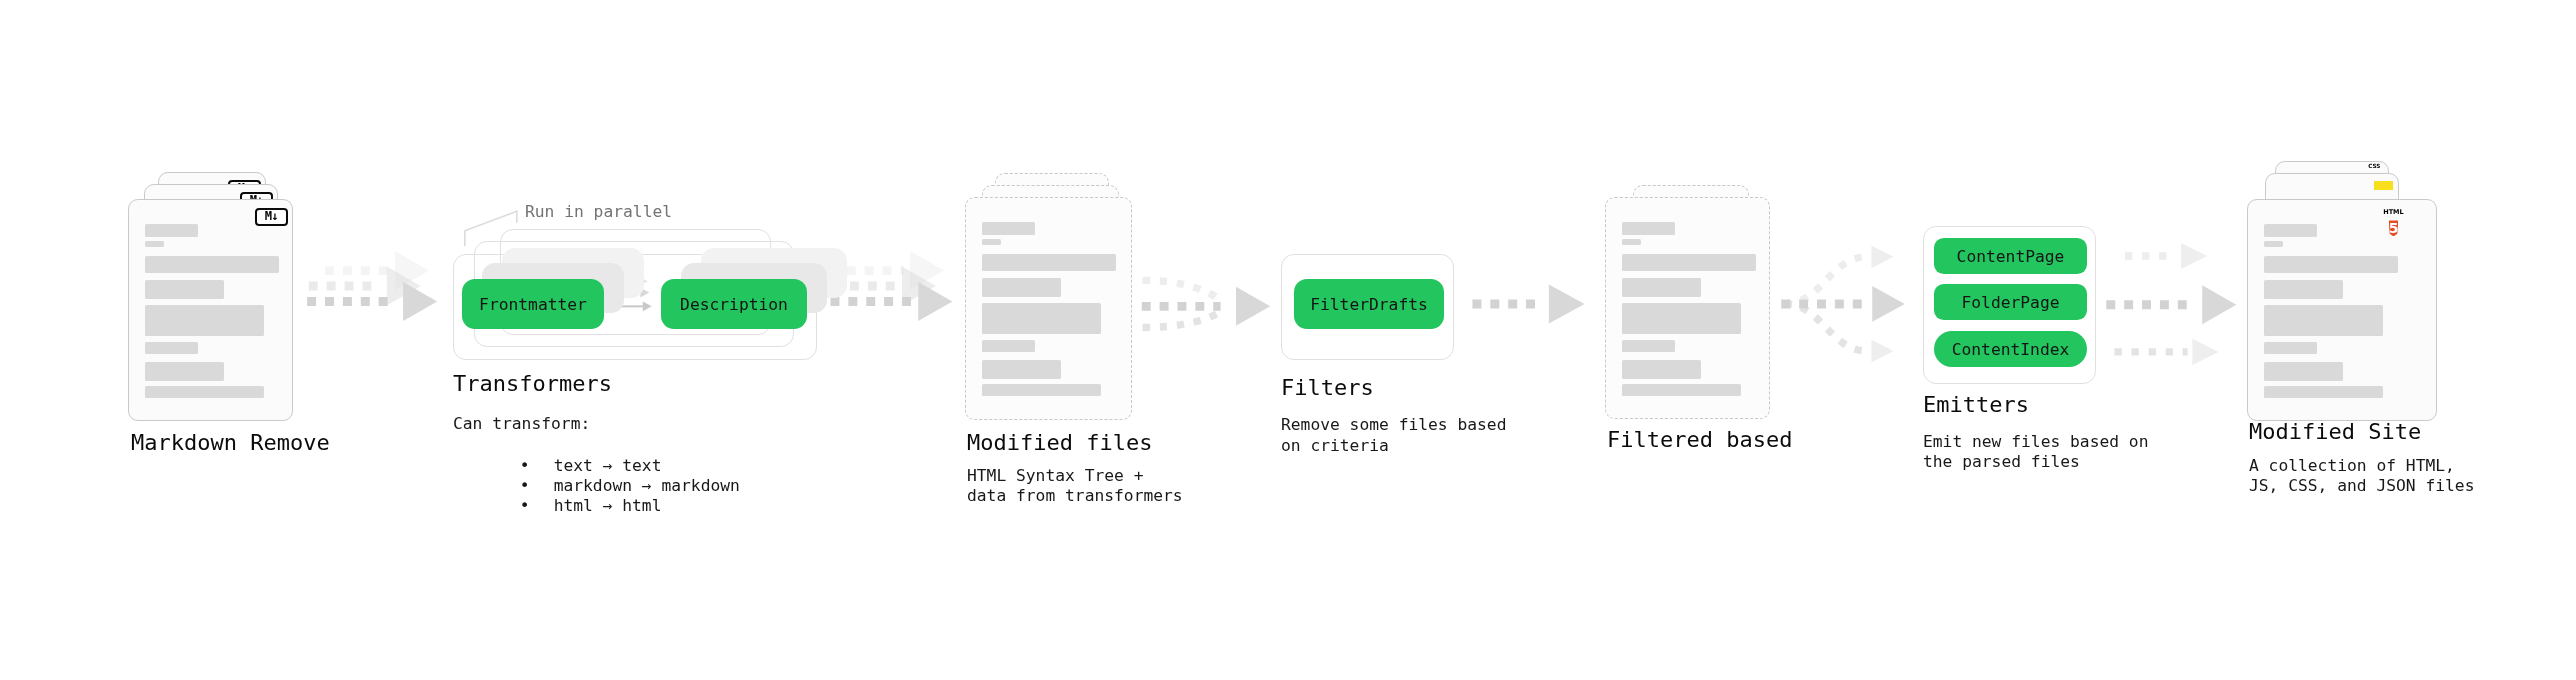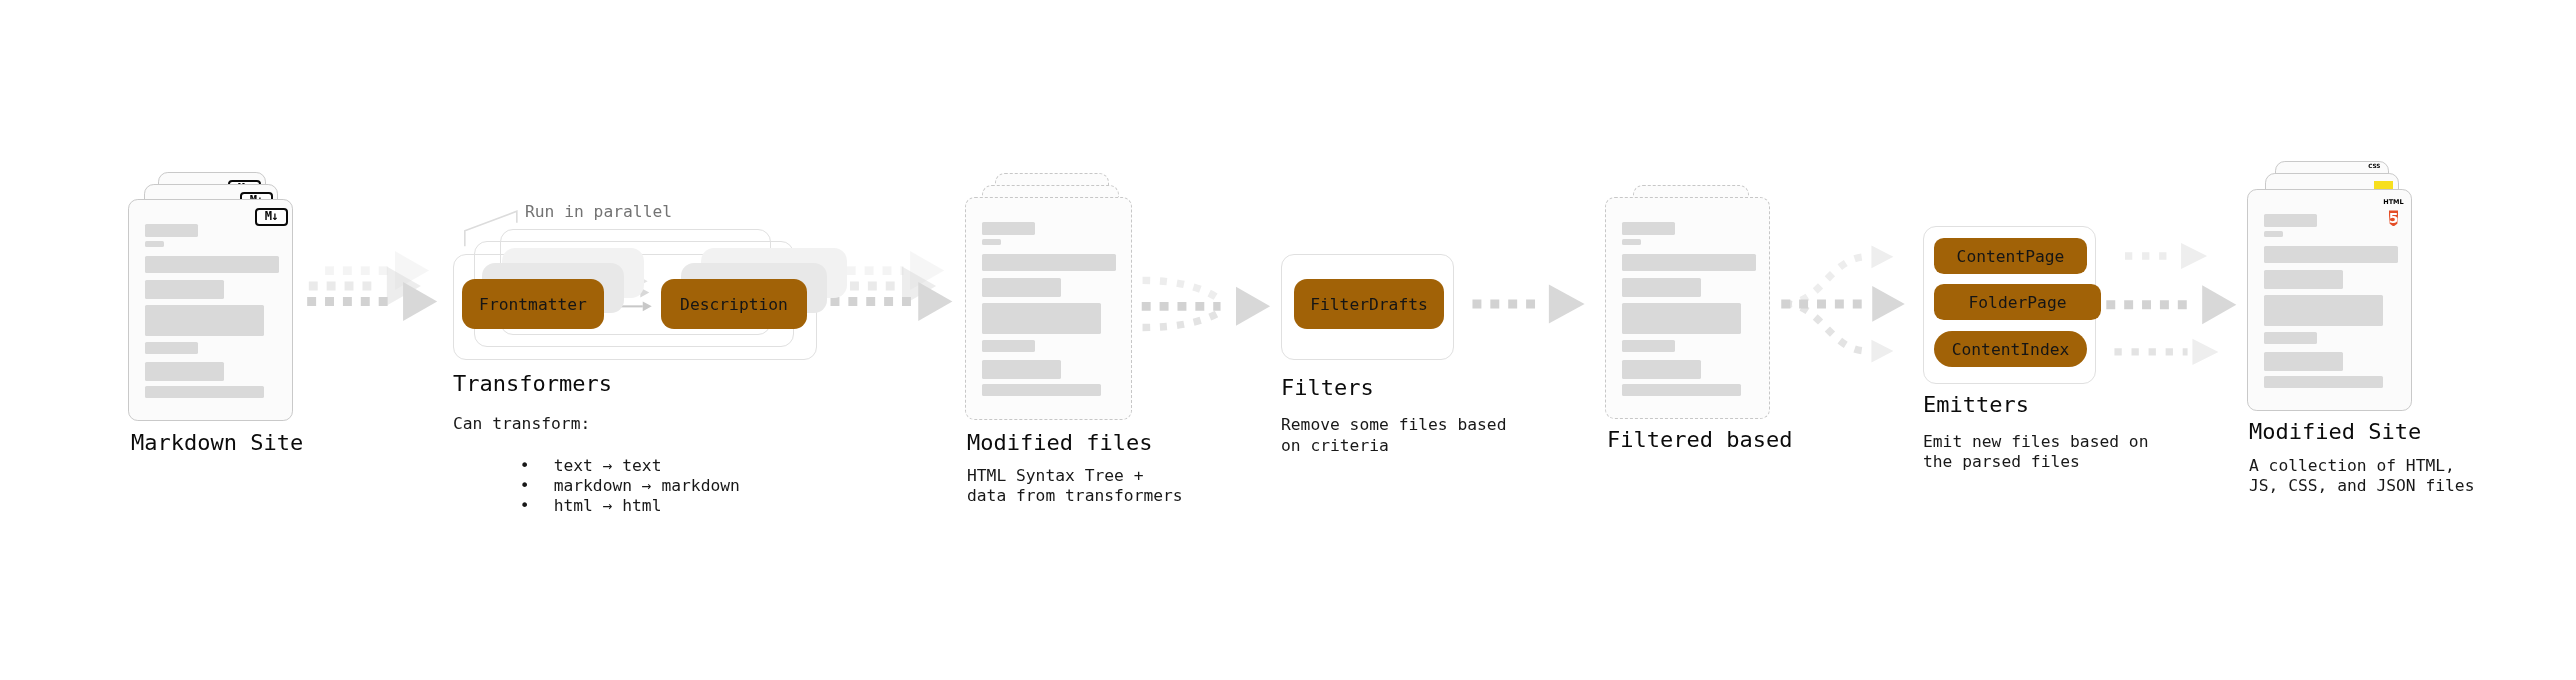--- a/index.html
+++ b/index.html
@@ -35,21 +35,21 @@
     position: absolute; width: 32.5px; height: 18px;
     background: #fff; border: 2.4px solid #0a0a0a; border-radius: 4.1px;
     color: #0a0a0a; font-weight: bold; font-size: 12.2px; line-height: 13px;
     text-align: center; letter-spacing: -0.8px;
   }
 
   
   .boxc { position: absolute; border: 1.6px solid #e0e0e0; border-radius: 13px; background: transparent; }
 
   .pill {
-    position: absolute; background: #a16207; border-radius: 13px;
+    position: absolute; background: #22c55e; border-radius: 13px;
     display: flex; align-items: center; justify-content: center;
     font-size: 16.3px; color: #151515; white-space: pre;
   }
   .pill.ghost1 { background: #e8e8e8; }
   .pill.ghost2 { background: #f2f2f2; }
 
   .label { position: absolute; font-size: 22px; line-height: 1.15; color: #0b0b0b; white-space: pre; }
   .cap   { position: absolute; font-size: 16.3px; line-height: 1.2; color: #181818; white-space: pre; }
   .note  { position: absolute; font-size: 16.3px; line-height: 1.2; color: #737373; white-space: pre; }
   .bullet-line .bt { margin-left: 24px; }
@@ -171,21 +171,21 @@
           <i class="bar b1"></i>
           <i class="bar b2"></i>
           <i class="bar b3"></i>
           <i class="bar b4"></i>
           <i class="bar b5"></i>
           <i class="bar b6"></i>
           <i class="bar b7"></i>
           <i class="bar b8"></i>
         </div>
     </div>
-    <div class="label" style="left:131px;top:430px">Markdown Site</div>
+    <div class="label" style="left:131px;top:430px">Markdown Remove</div>
   </div>
 
   <div>
     <div class="boxc" style="left:500px;top:229px;width:271px;height:106px"></div>
     <div class="boxc" style="left:474px;top:241px;width:320px;height:106px"></div>
     <div class="boxc" style="left:453px;top:254px;width:364px;height:106px"></div>
 
     <div class="pill ghost2" style="left:502px;top:248px;width:142px;height:50px"></div>
     <div class="pill ghost1" style="left:482px;top:263px;width:142px;height:50px"></div>
     <div class="pill" style="left:462px;top:279px;width:142px;height:50px">Frontmatter</div>
@@ -249,38 +249,38 @@
           <i class="bar b7"></i>
           <i class="bar b8"></i>
         </div>
     </div>
     <div class="label" style="left:1607px;top:427px">Filtered based</div>
   </div>
 
   <div>
     <div class="boxc" style="left:1923px;top:226px;width:173px;height:158px"></div>
     <div class="pill" style="left:1934px;top:238px;width:153px;height:36px;border-radius:9.8px">ContentPage</div>
-    <div class="pill" style="left:1934px;top:284px;width:167px;height:36px;border-radius:9.8px">FolderPage</div>
+    <div class="pill" style="left:1934px;top:284px;width:153px;height:36px;border-radius:9.8px">FolderPage</div>
     <div class="pill" style="left:1934px;top:331px;width:153px;height:36px;border-radius:18px">ContentIndex</div>
     <div class="label" style="left:1923px;top:392px">Emitters</div>
     <div class="cap" style="left:1923px;top:432px">Emit new files based on</div>
     <div class="cap" style="left:1923px;top:452px">the parsed files</div>
   </div>
 
   <div>
     <div class="file" style="left:2275px;top:161px;width:114px;height:37px">
       <span class="css-badge" style="left:91px;top:2.4px">
         <span class="word">CSS</span>
         <span class="underline"></span>
       </span>
     </div>
     <div class="file" style="left:2265px;top:173px;width:134px;height:41px">
       <span class="js-badge" style="left:108px;top:7.3px"></span>
     </div>
-    <div class="file" style="left:2247px;top:189px;width:165px;height:222px">
+    <div class="file" style="left:2247px;top:199px;width:190px;height:222px">
       <span class="html5-logo" style="left:135px;top:2.4px">
         <span class="word">HTML</span>
         <span class="shield">5</span>
       </span>
       <div>
           <i class="bar b1"></i>
           <i class="bar b2"></i>
           <i class="bar b3"></i>
           <i class="bar b4"></i>
           <i class="bar b5"></i>

